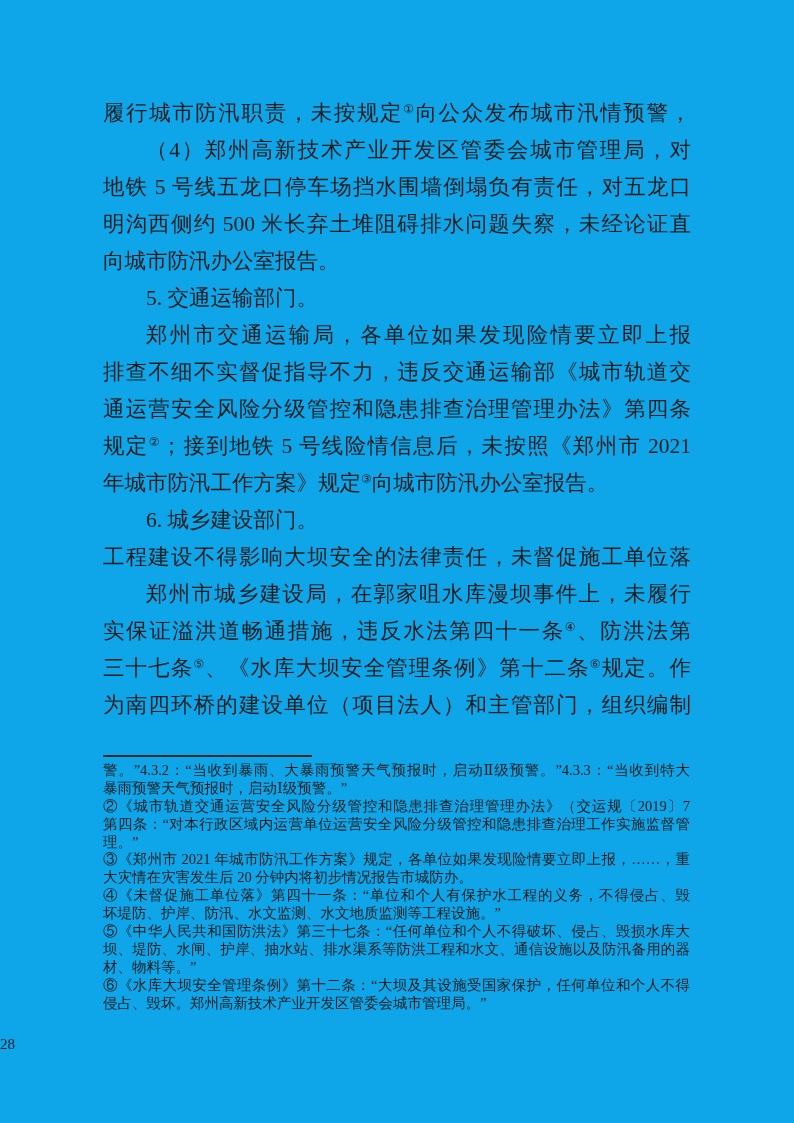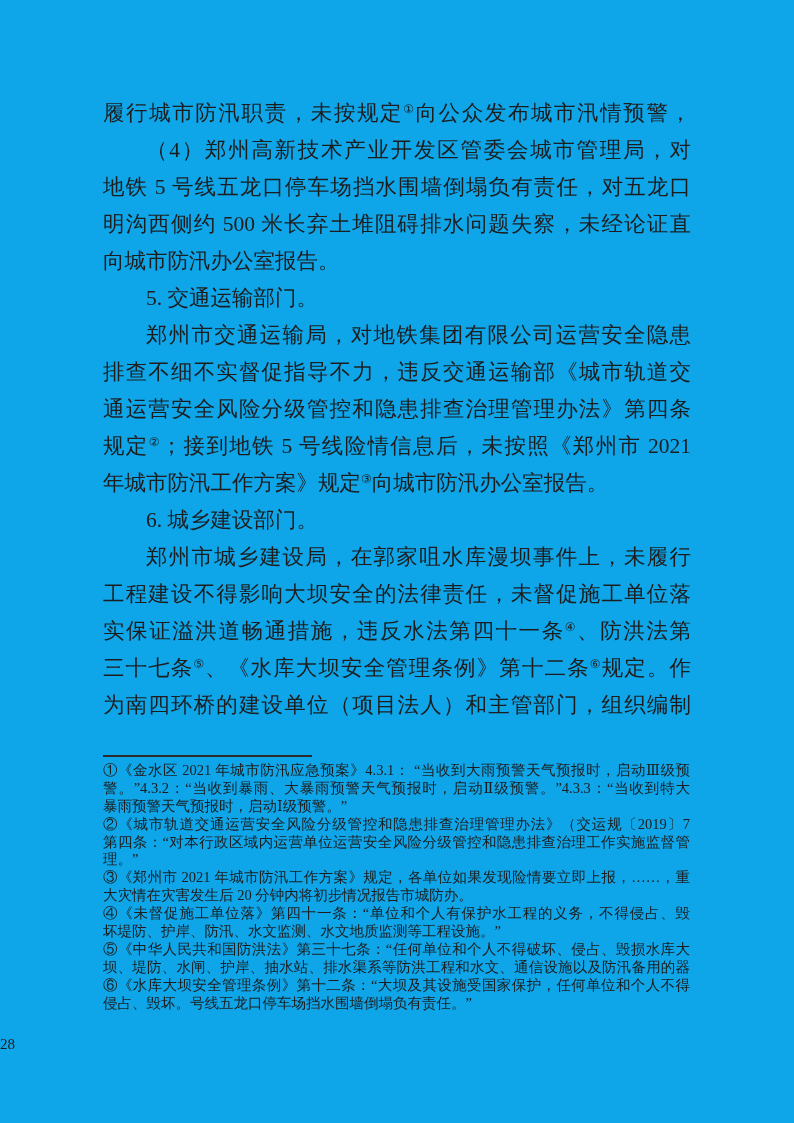--- a/index.html
+++ b/index.html
@@ -79,47 +79,47 @@
 
 <div class="page">
 
   <div class="body-text">
       <div class="line fill">履行城市防汛职责，未按规定<sup>①</sup>向公众发布城市汛情预警，</div>
       <div class="line indent fill">（4）郑州高新技术产业开发区管委会城市管理局，对</div>
       <div class="line fill">地铁 5 号线五龙口停车场挡水围墙倒塌负有责任，对五龙口</div>
       <div class="line fill">明沟西侧约 500 米长弃土堆阻碍排水问题失察，未经论证直</div>
       <div class="line">向城市防汛办公室报告。</div>
       <div class="line indent">5. 交通运输部门。</div>
-      <div class="line indent fill">郑州市交通运输局，对地铁集团有限公司运营安全隐患</div>
+      <div class="line indent fill">郑州市交通运输局，各单位如果发现险情要立即上报</div>
       <div class="line fill">排查不细不实督促指导不力，违反交通运输部《城市轨道交</div>
       <div class="line fill">通运营安全风险分级管控和隐患排查治理管理办法》第四条</div>
       <div class="line fill">规定<sup>②</sup>；接到地铁 5 号线险情信息后，未按照《郑州市 2021</div>
       <div class="line">年城市防汛工作方案》规定<sup>③</sup>向城市防汛办公室报告。</div>
       <div class="line indent">6. 城乡建设部门。</div>
+      <div class="line fill">工程建设不得影响大坝安全的法律责任，未督促施工单位落</div>
       <div class="line indent fill">郑州市城乡建设局，在郭家咀水库漫坝事件上，未履行</div>
-      <div class="line fill">工程建设不得影响大坝安全的法律责任，未督促施工单位落</div>
       <div class="line fill">实保证溢洪道畅通措施，违反水法第四十一条<sup>④</sup>、防洪法第</div>
       <div class="line fill">三十七条<sup>⑤</sup>、《水库大坝安全管理条例》第十二条<sup>⑥</sup>规定。作</div>
       <div class="line fill">为南四环桥的建设单位（项目法人）和主管部门，组织编制</div>
     </div>
 
   <div class="footnote-separator"></div>
 
   <div class="footnotes">
-      <div class="line fill">①《金水区 2021 年城市防汛应急预案》4.3.1： “当收到大雨预警天气预报时，启动Ⅲ级预</div>
       <div class="line fill">警。”4.3.2：“当收到暴雨、大暴雨预警天气预报时，启动Ⅱ级预警。”4.3.3：“当收到特大</div>
       <div class="line">暴雨预警天气预报时，启动Ⅰ级预警。”</div>
       <div class="line fill">②《城市轨道交通运营安全风险分级管控和隐患排查治理管理办法》（交运规〔2019〕7 号）</div>
       <div class="line fill">第四条：“对本行政区域内运营单位运营安全风险分级管控和隐患排查治理工作实施监督管</div>
       <div class="line">理。”</div>
       <div class="line fill">③《郑州市 2021 年城市防汛工作方案》规定，各单位如果发现险情要立即上报，……，重</div>
       <div class="line">大灾情在灾害发生后 20 分钟内将初步情况报告市城防办。</div>
       <div class="line fill">④《未督促施工单位落》第四十一条：“单位和个人有保护水工程的义务，不得侵占、毁</div>
       <div class="line">坏堤防、护岸、防汛、水文监测、水文地质监测等工程设施。”</div>
       <div class="line fill">⑤《中华人民共和国防洪法》第三十七条：“任何单位和个人不得破坏、侵占、毁损水库大</div>
       <div class="line fill">坝、堤防、水闸、护岸、抽水站、排水渠系等防洪工程和水文、通信设施以及防汛备用的器</div>
+      <div class="line">材、物料等。”</div>
       <div class="line fill">⑥《水库大坝安全管理条例》第十二条：“大坝及其设施受国家保护，任何单位和个人不得</div>
-      <div class="line">侵占、毁坏。号线五龙口停车场挡水围墙倒塌负有责任。”</div>
+      <div class="line">侵占、毁坏。郑州高新技术产业开发区管委会城市管理局。”</div>
     </div>
 
   <div class="page-number">28</div>
 
 </div>
 
 </body></html>

